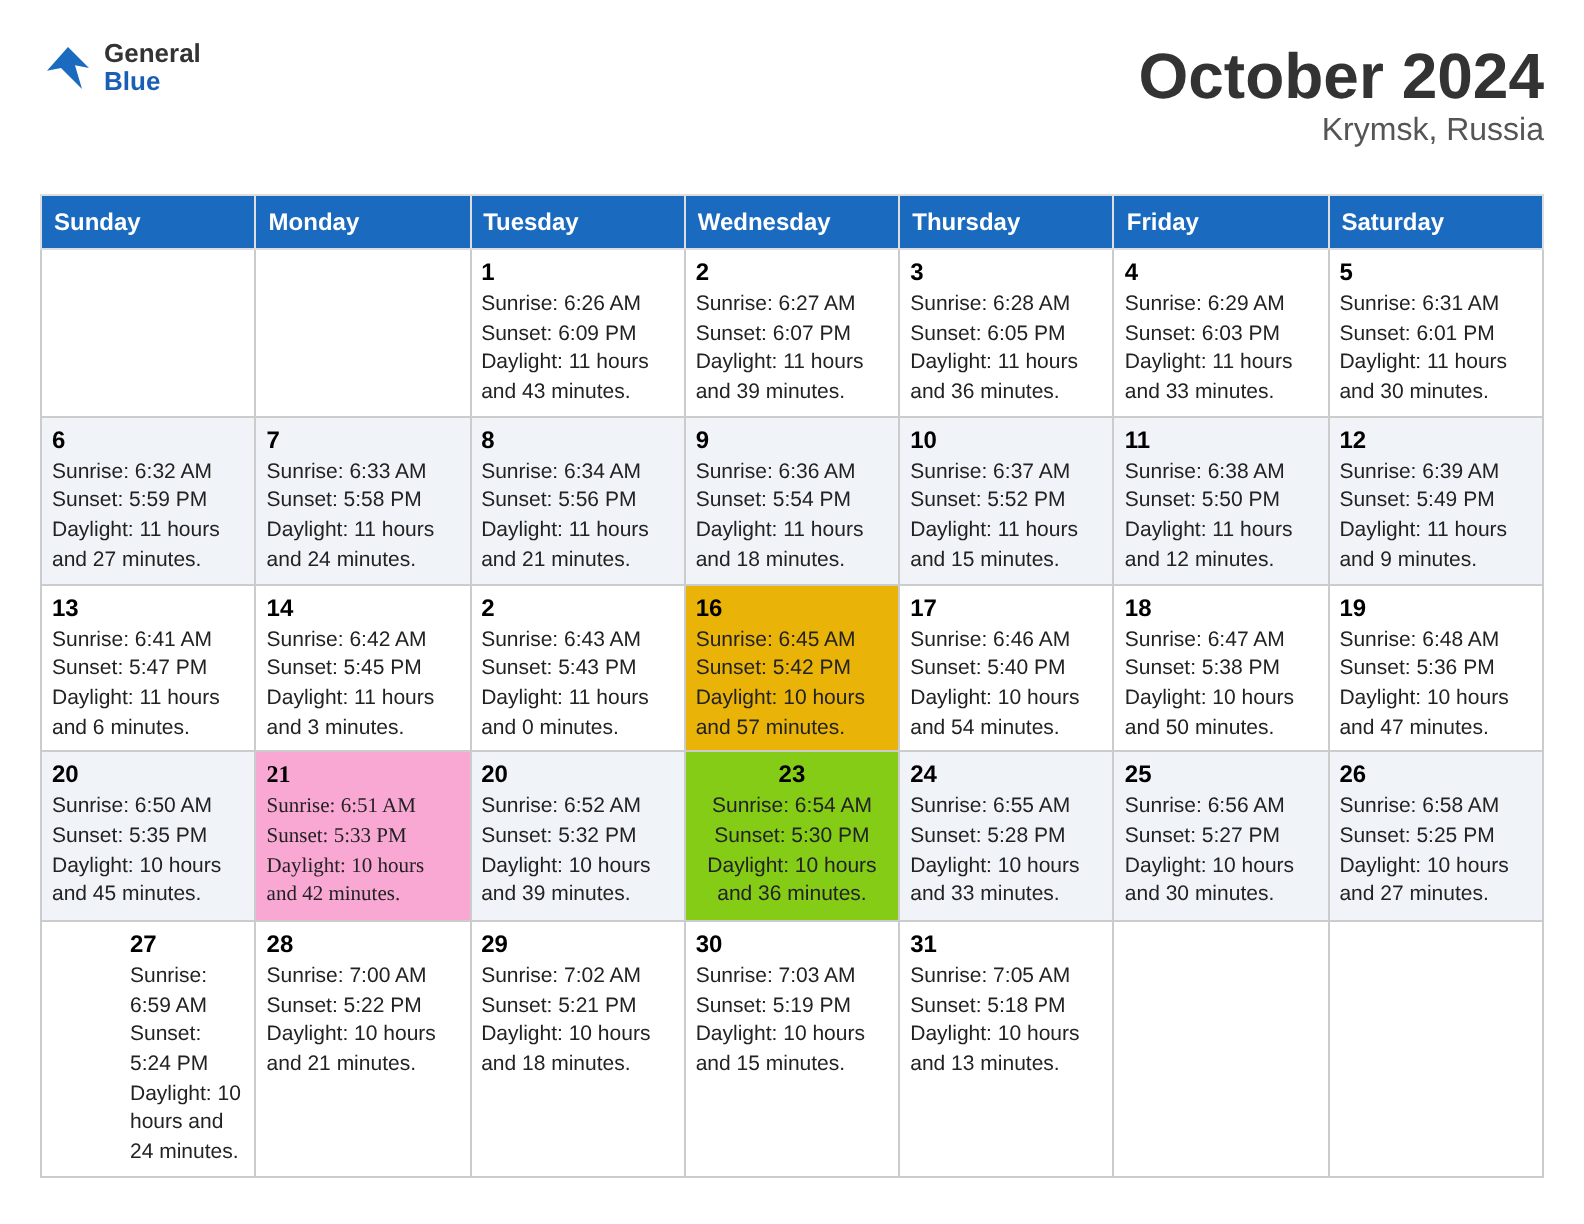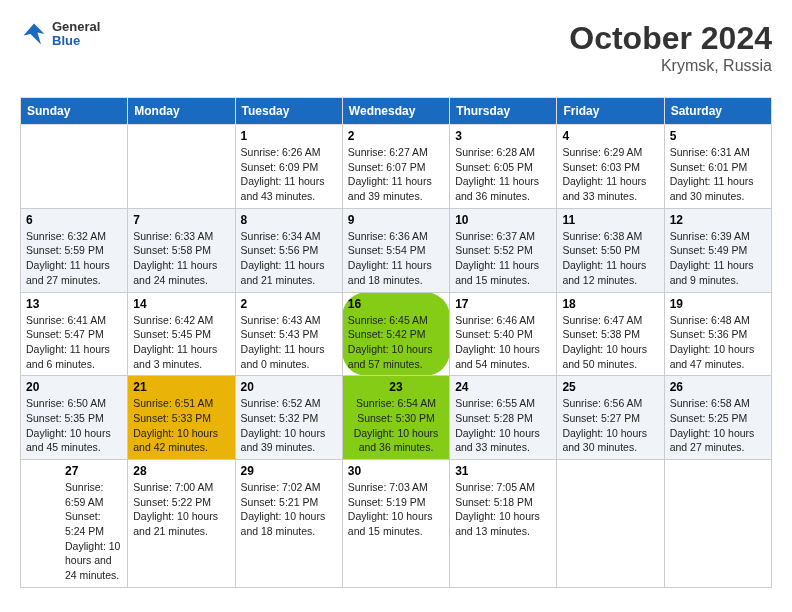--- a/index.html
+++ b/index.html
@@ -177,21 +177,21 @@
           <div class="cell-text">Sunrise: 6:41 AM<br>Sunset: 5:47 PM<br>Daylight: 11 hours and 6 minutes.</div>
         </td>
         <td style="background-color: rgb(255, 255, 255); min-height: 70px;">
           <span class="day-num">14</span>
           <div class="cell-text">Sunrise: 6:42 AM<br>Sunset: 5:45 PM<br>Daylight: 11 hours and 3 minutes.</div>
         </td>
         <td style="background-color: rgb(255, 255, 255); min-height: 70px;">
           <span class="day-num">2</span>
           <div class="cell-text">Sunrise: 6:43 AM<br>Sunset: 5:43 PM<br>Daylight: 11 hours and 0 minutes.</div>
         </td>
-        <td style="background-color: #84cc16; min-height: 70px; border-radius: 25px;">
+        <td style="background-color: #eab308; min-height: 70px;">
           <span class="day-num">16</span>
           <div class="cell-text">Sunrise: 6:45 AM<br>Sunset: 5:42 PM<br>Daylight: 10 hours and 57 minutes.</div>
         </td>
         <td style="background-color: rgb(255, 255, 255); min-height: 70px;">
           <span class="day-num">17</span>
           <div class="cell-text">Sunrise: 6:46 AM<br>Sunset: 5:40 PM<br>Daylight: 10 hours and 54 minutes.</div>
         </td>
         <td style="background-color: rgb(255, 255, 255); min-height: 70px;">
           <span class="day-num">18</span>
           <div class="cell-text">Sunrise: 6:47 AM<br>Sunset: 5:38 PM<br>Daylight: 10 hours and 50 minutes.</div>
@@ -199,21 +199,21 @@
         <td style="background-color: rgb(255, 255, 255); min-height: 70px;">
           <span class="day-num">19</span>
           <div class="cell-text">Sunrise: 6:48 AM<br>Sunset: 5:36 PM<br>Daylight: 10 hours and 47 minutes.</div>
         </td>
       </tr>
       <tr>
         <td style="background-color: rgb(240, 244, 248); min-height: 70px;">
           <span class="day-num">20</span>
           <div class="cell-text">Sunrise: 6:50 AM<br>Sunset: 5:35 PM<br>Daylight: 10 hours and 45 minutes.</div>
         </td>
-        <td style="background-color: #eab308; min-height: 70px;">
+        <td style="background-color: #f9a8d4; min-height: 70px; font-family: Liberation Serif, serif;">
           <span class="day-num">21</span>
           <div class="cell-text">Sunrise: 6:51 AM<br>Sunset: 5:33 PM<br>Daylight: 10 hours and 42 minutes.</div>
         </td>
         <td style="background-color: rgb(240, 244, 248); min-height: 70px;">
           <span class="day-num">20</span>
           <div class="cell-text">Sunrise: 6:52 AM<br>Sunset: 5:32 PM<br>Daylight: 10 hours and 39 minutes.</div>
         </td>
         <td style="background-color: #84cc16; min-height: 70px; text-align: center;">
           <span class="day-num">23</span>
           <div class="cell-text">Sunrise: 6:54 AM<br>Sunset: 5:30 PM<br>Daylight: 10 hours and 36 minutes.</div>

